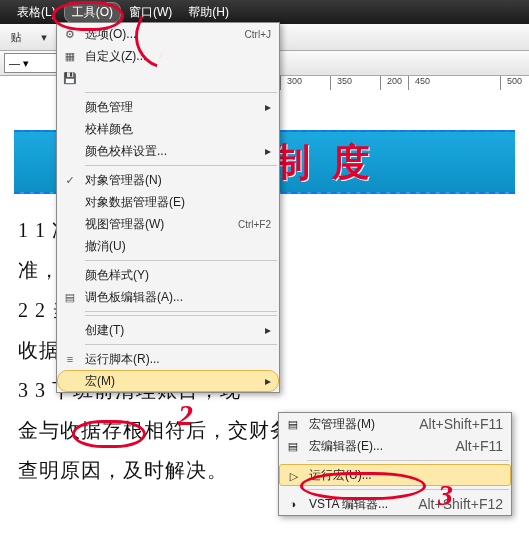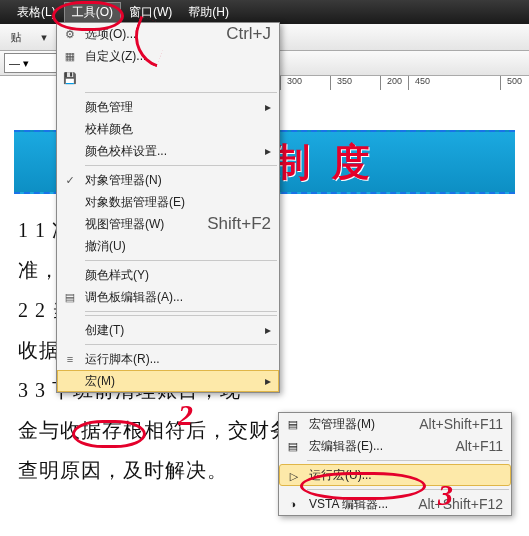--- a/index.html
+++ b/index.html
@@ -1,34 +1,34 @@
 <!DOCTYPE html>
 <html><head>
 <meta charset="utf-8">
 <style>
   body{margin:0;font:12px "Microsoft YaHei","SimSun",sans-serif;background:#fff;overflow:hidden;width:529px;height:536px;position:relative}
   .menubar{background:linear-gradient(#3a3a3a,#1a1a1a);height:24px;display:flex;align-items:center;color:#fff;padding:0 9px;font-size:12px}
   .menubar .mi{padding:2px 8px;cursor:default}
-  .menubar .mi.active{background:#555;border:1px solid #888;border-radius:0;padding:1px 7px}
+  .menubar .mi.active{background:#555;border:1px solid #888;border-radius:8px;padding:1px 7px}
   .toolbar{background:linear-gradient(#fafafa,#e5e5e5);height:26px;border-bottom:1px solid #aaa;display:flex;align-items:center;padding:0 4px;gap:4px}
   .tool{width:22px;height:22px;display:flex;align-items:center;justify-content:center;font-size:11px;color:#333;border:1px solid transparent}
   .toolbar2{background:linear-gradient(#fafafa,#e5e5e5);height:24px;border-bottom:1px solid #aaa;display:flex;align-items:center;padding:0 4px;gap:2px}
   .dd{background:#fff;border:1px solid #888;height:18px;display:flex;align-items:center;padding:0 4px;font-size:11px}
   .ruler{height:16px;background:#fff;border-bottom:1px solid #ccc;position:relative;font-size:9px;color:#444}
   .ruler .tick{position:absolute;top:0;height:16px;border-left:1px solid #888;padding-left:6px}
   .doc{position:absolute;left:0;top:90px;right:0;bottom:0;background:#fff}
   .banner{margin:40px 14px 10px;background:linear-gradient(#1ba9e0,#0d8fc4);height:60px;display:flex;align-items:center;justify-content:center;color:#e4002b;font:bold 38px "SimSun";letter-spacing:6px;text-shadow:1px 1px 0 #fff;border-top:2px dashed #1a73e8;border-bottom:2px dashed #1a73e8}
   .body{padding:6px 18px;color:#111;font:20px/2 "SimSun";letter-spacing:1px}
   .body .num{font-family:"Times New Roman";margin-right:6px}
   .menu{position:absolute;left:56px;top:22px;width:222px;background:#f4f4f4;border:1px solid #8a8a8a;box-shadow:2px 2px 6px rgba(0,0,0,.35)}
   .menu .row{display:flex;align-items:center;height:22px;padding:0 8px 0 28px;position:relative;font-size:12px;color:#222}
-  .menu .row.sel{background:#fde9a9;border:1px solid #e0b648;border-radius:0;height:20px;padding:0 7px 0 27px}
+  .menu .row.sel{background:#fde9a9;border:1px solid #e0b648;border-radius:10px;height:20px;padding:0 7px 0 27px}
   .menu .sep{height:1px;background:#c8c8c8;margin:3px 2px 3px 28px}
   .menu .icon{position:absolute;left:5px;top:3px;width:16px;height:16px;font-size:11px;display:flex;align-items:center;justify-content:center;color:#555}
-  .menu .sc{margin-left:auto;color:#555;font-size:17px}
+  .menu .sc{margin-left:auto;color:#555;font-size:10px}
   .menu .arrow{margin-left:auto;color:#333}
   .submenu{position:absolute;left:278px;top:412px;width:232px;background:#f4f4f4;border:1px solid #8a8a8a;box-shadow:2px 2px 6px rgba(0,0,0,.35)}
   .submenu .row{display:flex;align-items:center;height:22px;padding:0 8px 0 30px;position:relative;font-size:12px;color:#222}
   .submenu .row.sel{background:#fde9a9;border:1px solid #e0b648;border-radius:3px;height:20px;padding:0 7px 0 29px}
   .submenu .sc{margin-left:auto;color:#555;font-size:14px}
   .submenu .icon{position:absolute;left:6px;top:3px;width:16px;height:16px;font-size:11px;display:flex;align-items:center;justify-content:center}
   .submenu .sep{height:1px;background:#c8c8c8;margin:3px 2px 3px 28px}
   
   .ann{position:absolute;border:3px solid #e4002b;border-radius:50%/60%;pointer-events:none}
   .annN{position:absolute;color:#e4002b;font:italic bold 30px "Segoe Script","Comic Sans MS",cursive;pointer-events:none}
@@ -103,21 +103,21 @@
     <div class="sep"></div>
     <div class="row">
       <span class="icon">✓</span>
       <span>对象管理器(N)</span>
     </div>
     <div class="row">
       <span>对象数据管理器(E)</span>
     </div>
     <div class="row">
       <span>视图管理器(W)</span>
-      <span class="sc">Shift+F2</span>
+      <span class="sc">Ctrl+F2</span>
     </div>
     <div class="row">
       <span>撤消(U)</span>
     </div>
     <div class="sep"></div>
     <div class="row">
       <span>颜色样式(Y)</span>
     </div>
     <div class="row">
       <span class="icon">▤</span>

